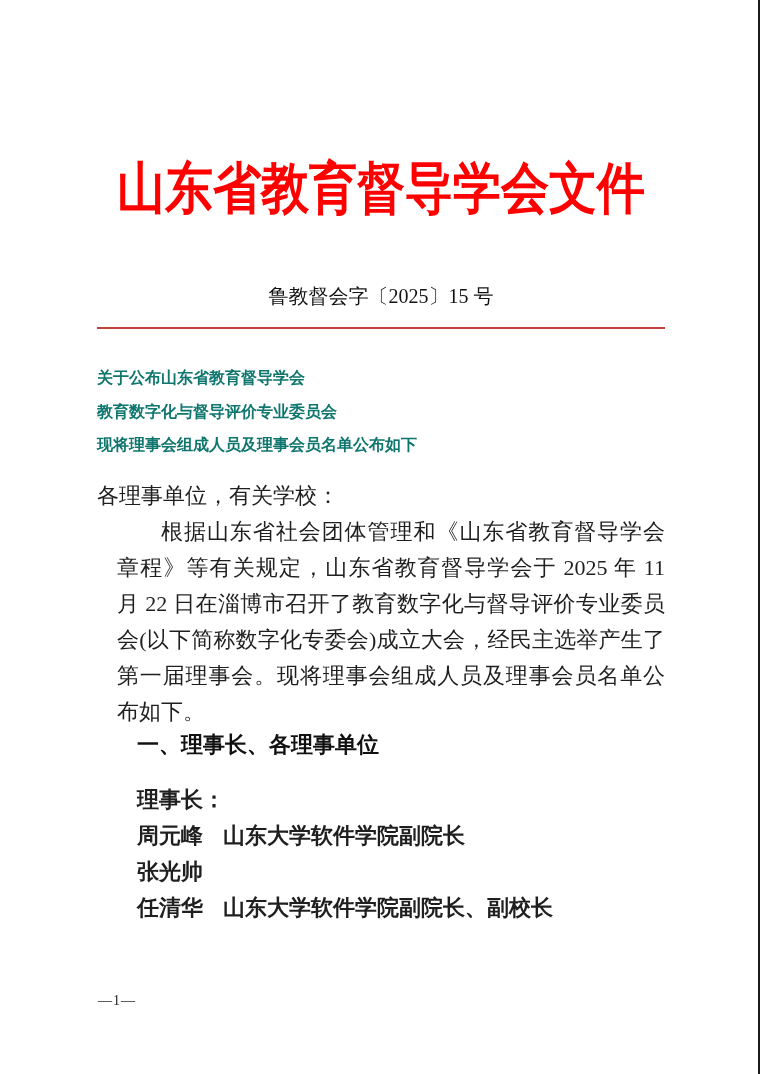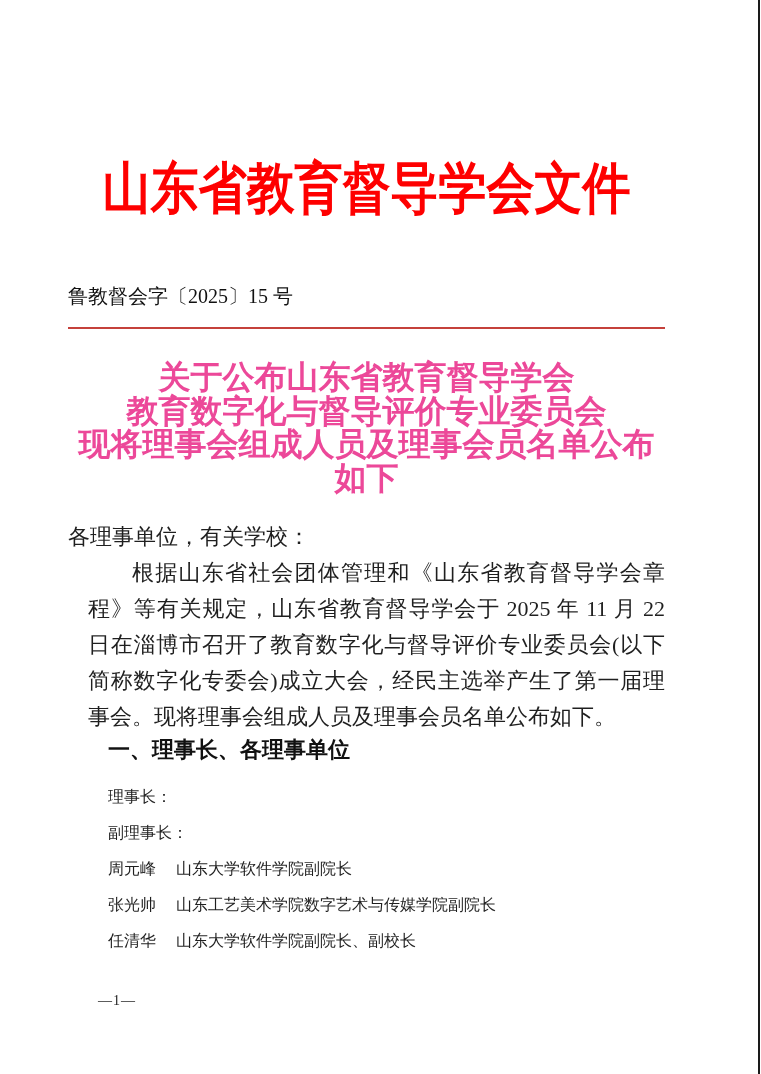--- a/index.html
+++ b/index.html
@@ -18,82 +18,83 @@
   }
   .scan-edge-right {
     position: absolute;
     top: 0;
     right: 1px;
     width: 2px;
     height: 100%;
     background: #1a1a1a;
   }
   .content {
-    padding: 0 96px 0 68px; 
+    padding: 0 96px 0 97px; 
   }
   
   .org-title {
     margin-top: 150px;
     line-height: 78px;
     font-size: 48px;
     font-weight: bold;
     color: #fe0000;
     text-align: center;
     white-space: nowrap;
     transform: scaleY(1.15);
     transform-origin: center;
   }
   .doc-number {
     margin-top: 54px;
     line-height: 28px;
     font-size: 20px;
+    text-align: center;
     color: #111111;
   }
   .red-rule {
     margin-top: 17px;
     height: 2px;
     background: #c5413b;
     border: none;
     width: 100%;
   }
   
   .subject {
     margin-top: 32px;
-    text-align: center;
     font-weight: bold;
-    font-size: 32px;
+    font-size: 16px;
     line-height: 33.5px;
-    color: #ec4899;
+    color: #0f766e;
   }
   
   .body-text {
     font-size: 22px;
     line-height: 36px;
     text-align: justify;
   }
   .salutation {
-    margin-top: 24px;
+    margin-top: 16px;
     font-family: Liberation Serif, serif;
   }
   .paragraph {
     text-indent: 2em;
     margin-left: 20px;
   }
   .section-heading {
     font-family: "Liberation Sans", "DejaVu Sans", sans-serif;
     font-weight: bold;
     font-size: 22px;
     line-height: 30px;
     padding-left: 40px;
     color: #111111;
   }
   .roster {
-    margin-top: 14px;
+    margin-top: 22px;
     padding-left: 40px;
-    font-size: 16px;
+    font-size: 22px;
+    font-weight: bold;
   }
   .roster-row {
     line-height: 36px;
     display: flex;
   }
   .p-name {
     flex: 0 0 auto;
     white-space: pre;
   }
   .p-title {
@@ -137,32 +138,28 @@
 
       <div class="section-heading">一、理事长、各理事单位</div>
 
       <div class="roster">
 
         <div class="roster-row">
           <span>理事长：</span>
         </div>
 
 
-        <div class="roster-row">
-          <span>副理事长：</span>
-        </div>
 
         <div class="roster-row">
           <span class="p-name">周元峰</span>
           <span class="p-title">山东大学软件学院副院长</span>
         </div>
 
         <div class="roster-row">
           <span class="p-name">张光帅</span>
-          <span class="p-title">山东工艺美术学院数字艺术与传媒学院副院长</span>
         </div>
 
         <div class="roster-row">
           <span class="p-name">任清华</span>
           <span class="p-title">山东大学软件学院副院长、副校长</span>
         </div>
 
       </div>
     </div>
   </div>

